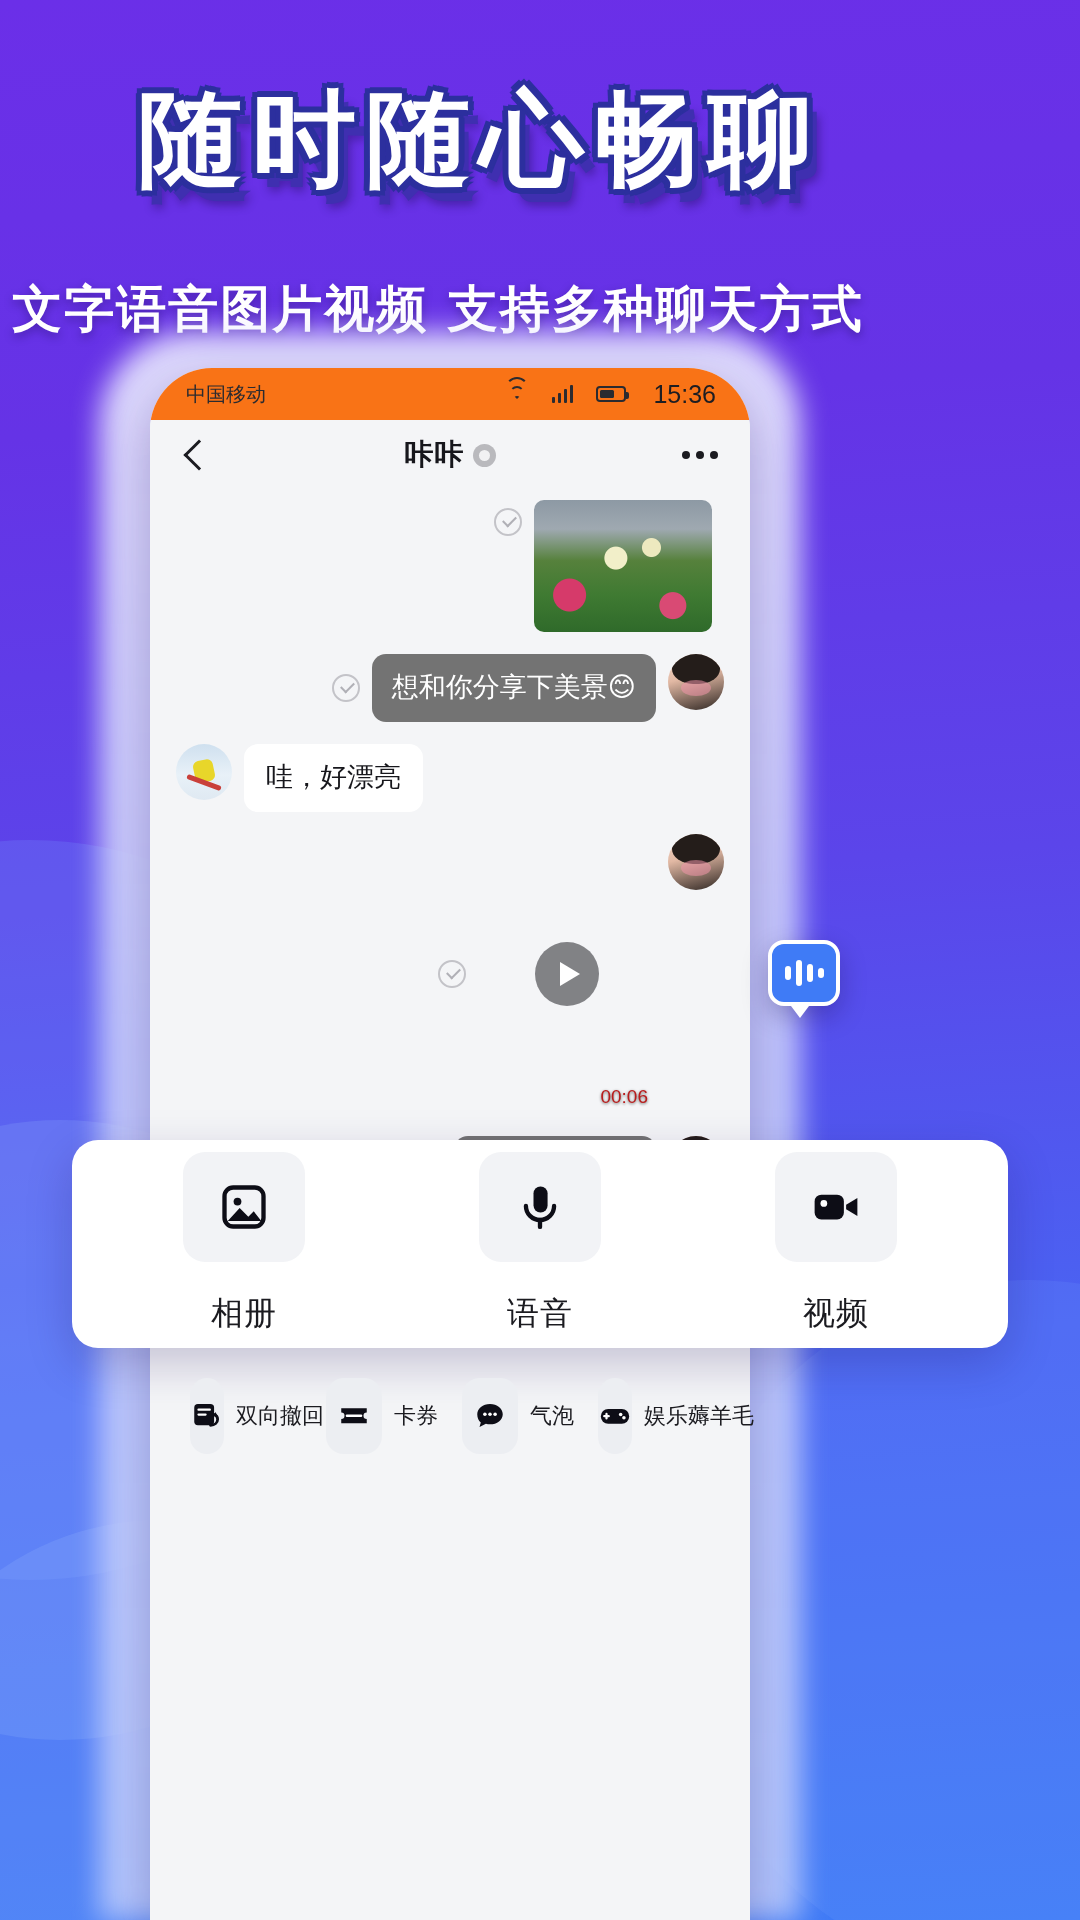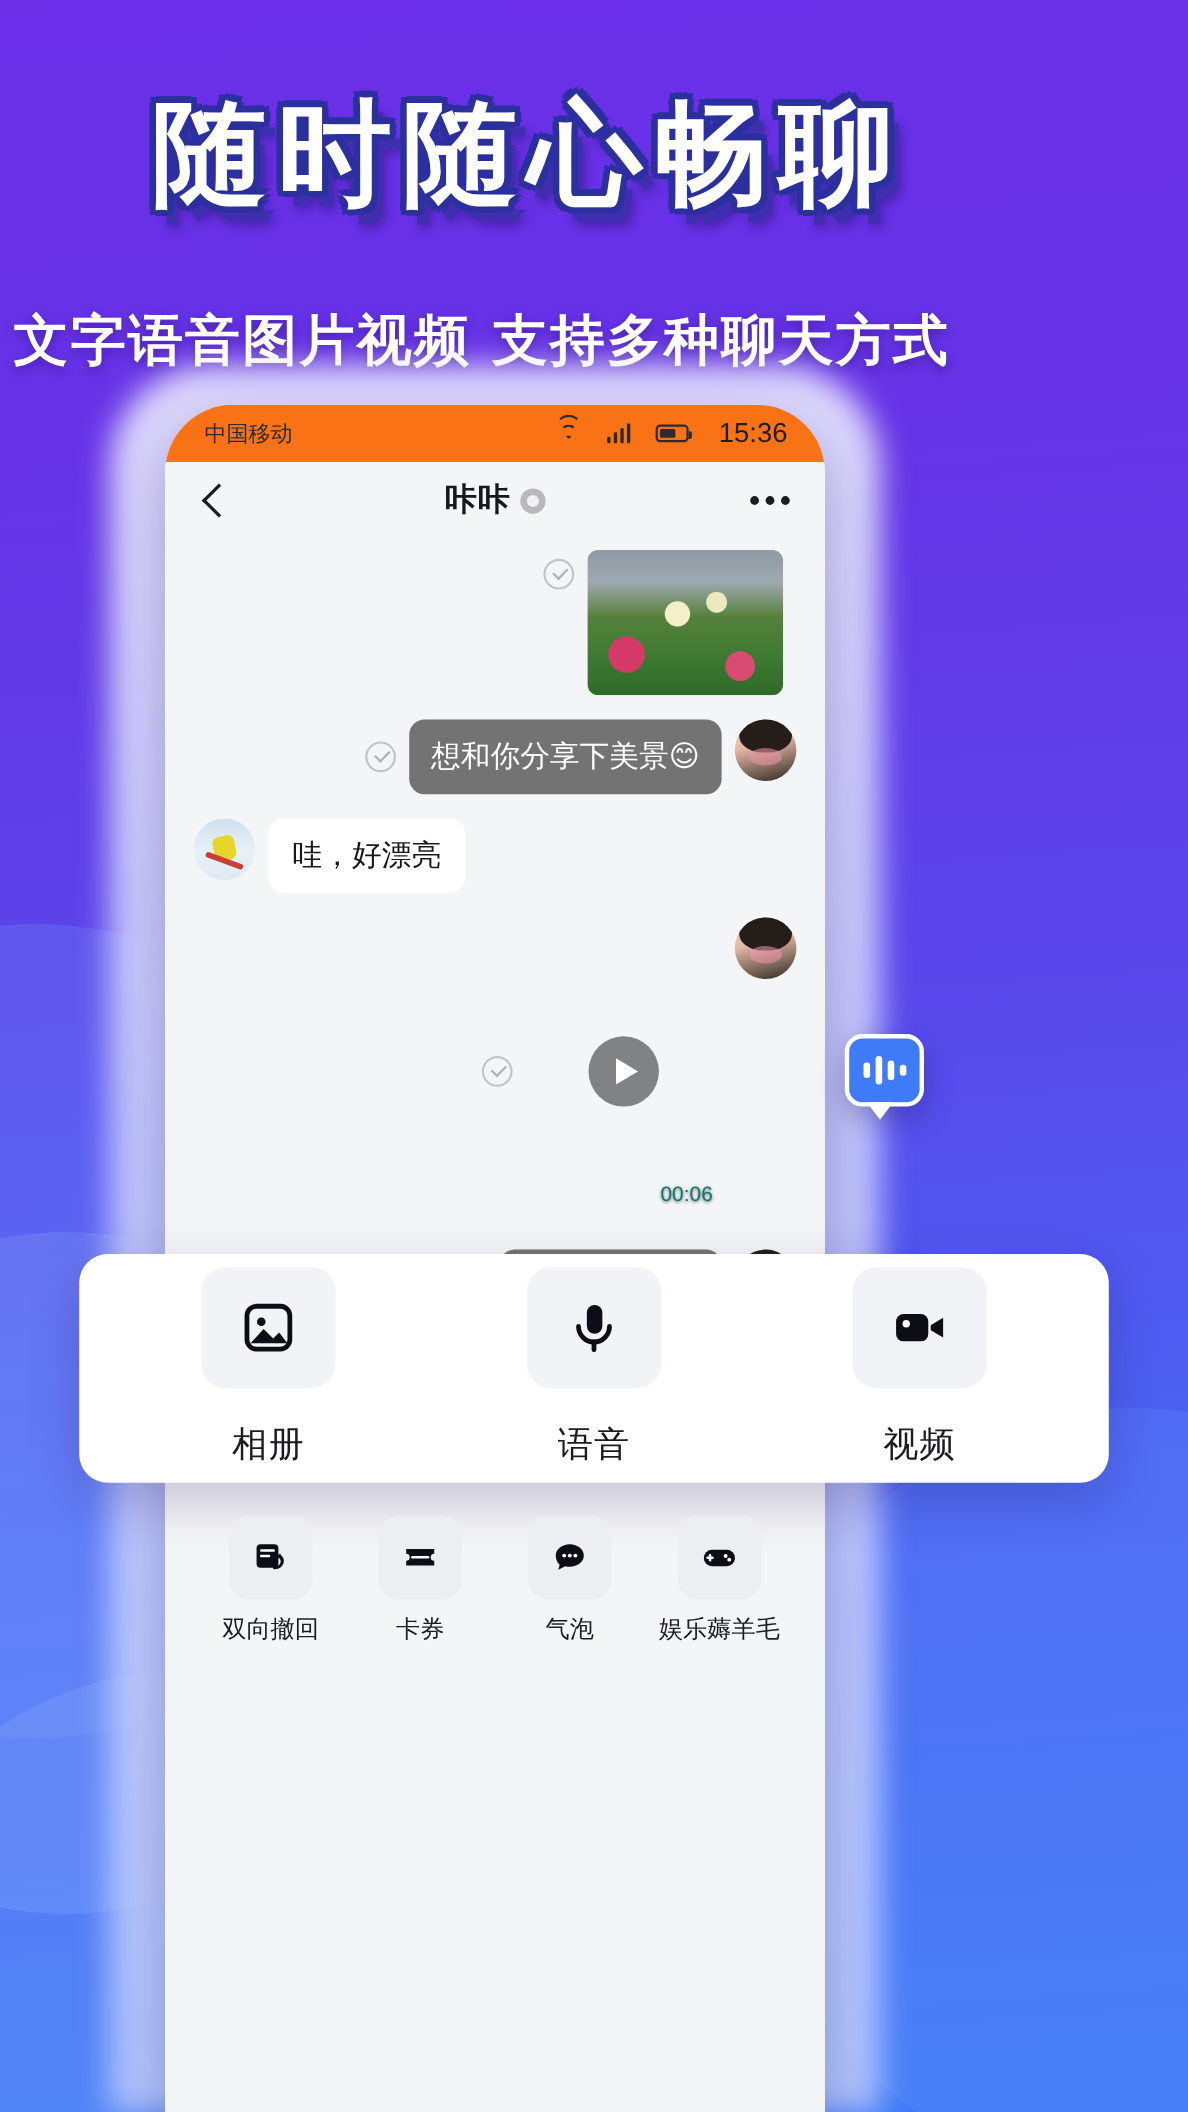--- a/index.html
+++ b/index.html
@@ -176,21 +176,21 @@
   .play-btn {
     position: absolute; left: 50%; top: 50%; transform: translate(-50%,-50%);
     width: 64px; height: 64px; border-radius: 50%; background: rgba(35,35,40,0.55);
     display: flex; align-items: center; justify-content: center;
   }
   .play-btn::after {
     content:''; width: 0; height: 0; margin-left: 5px;
     border-left: 20px solid #fff; border-top: 12px solid transparent; border-bottom: 12px solid transparent;
   }
   .vid-time {
-    position: absolute; right: 8px; bottom: 16px; color: #0f766e; font-size: 19px;
+    position: absolute; right: 8px; bottom: 6px; color: #b91c1c; font-size: 19px;
     text-shadow: 0 1px 3px rgba(0,0,0,0.6);
   }
 
   
   .voice-chip {
     position: absolute; left: 768px; top: 940px;
     width: 72px; height: 66px; border-radius: 16px;
     background: #3f7bf6; border: 4px solid #ffffff;
     display: flex; align-items: center; justify-content: center; gap: 5px;
     box-shadow: 0 10px 26px rgba(20,10,70,0.28);
@@ -220,21 +220,21 @@
     width: 122px; height: 110px; border-radius: 22px; background: #f2f3f6;
     display: flex; align-items: center; justify-content: center;
   }
   .action-label { font-size: 32px; color: #1b1b20; font-weight: 500; letter-spacing: 1px; }
 
   
   .tool-row {
     position: absolute; left: 190px; top: 1378px;
     width: 520px; display: flex; justify-content: space-between;
   }
-  .tool-item { display: flex; flex-direction: column; align-items: center; gap: 12px; width: 112px; }
+  .tool-item { display: flex; flex-direction: row; align-items: center; gap: 12px; width: 112px; }
   .tool-tile {
     width: 76px; height: 76px; border-radius: 18px; background: #eceef2;
     display: flex; align-items: center; justify-content: center;
   }
   .tool-label { font-size: 22px; color: #1b1b20; white-space: nowrap; }
 
   svg { display: block; }
 </style>
 </head>
 <body>

